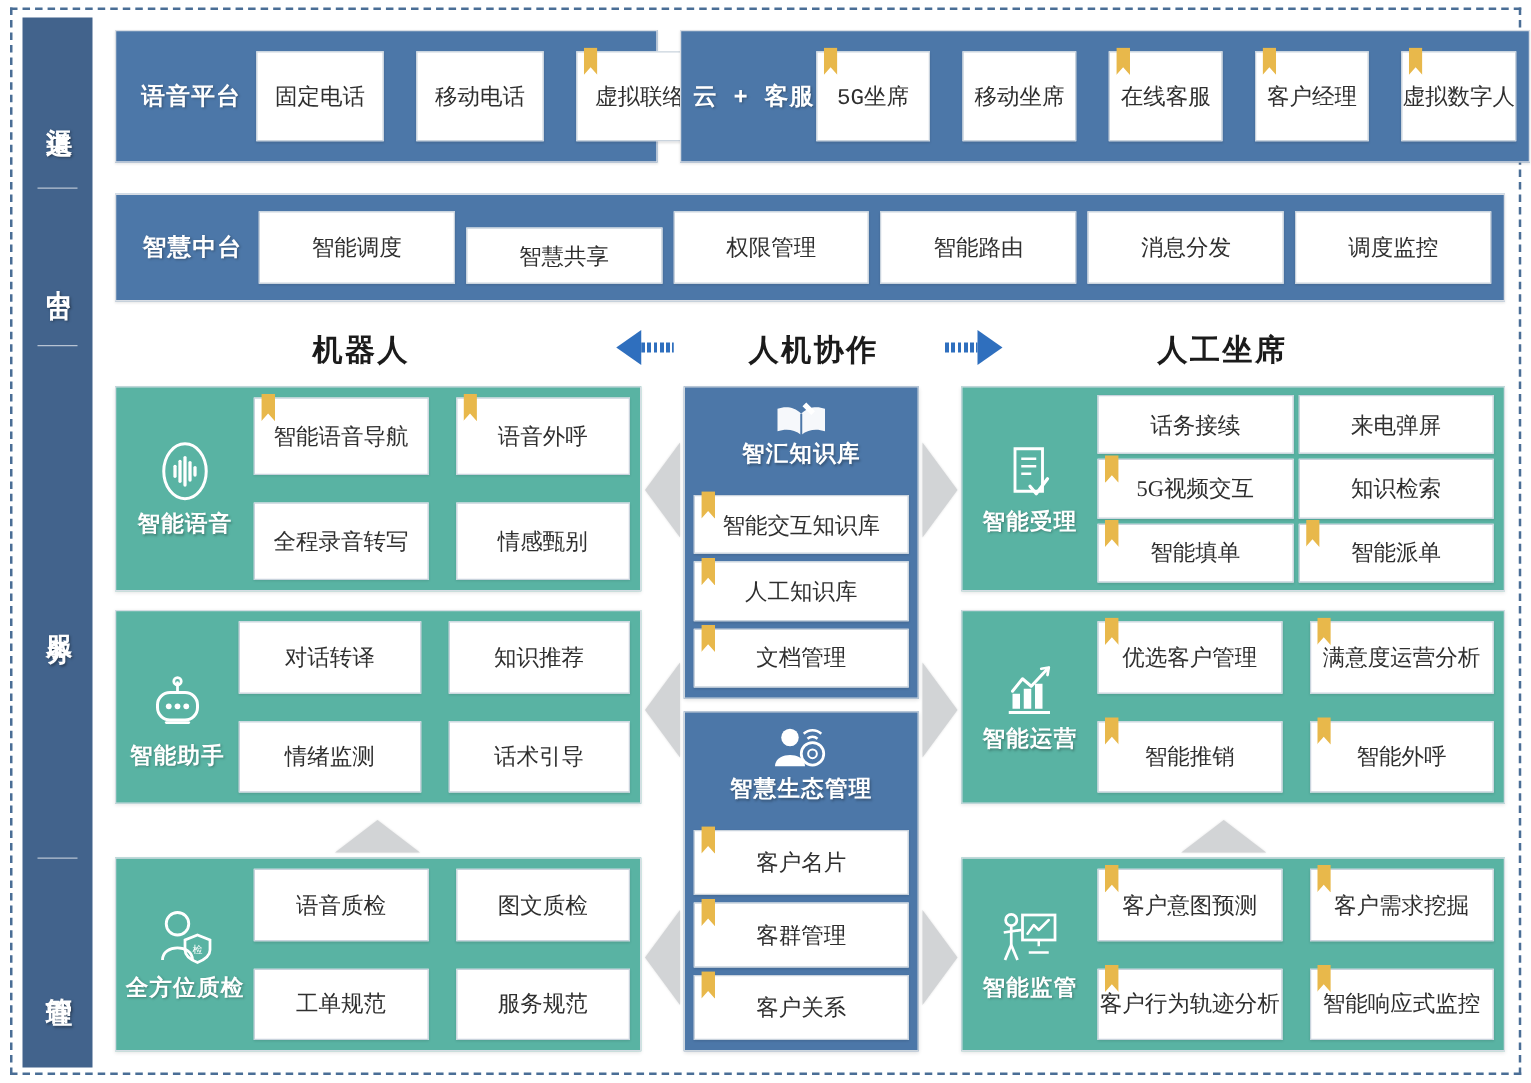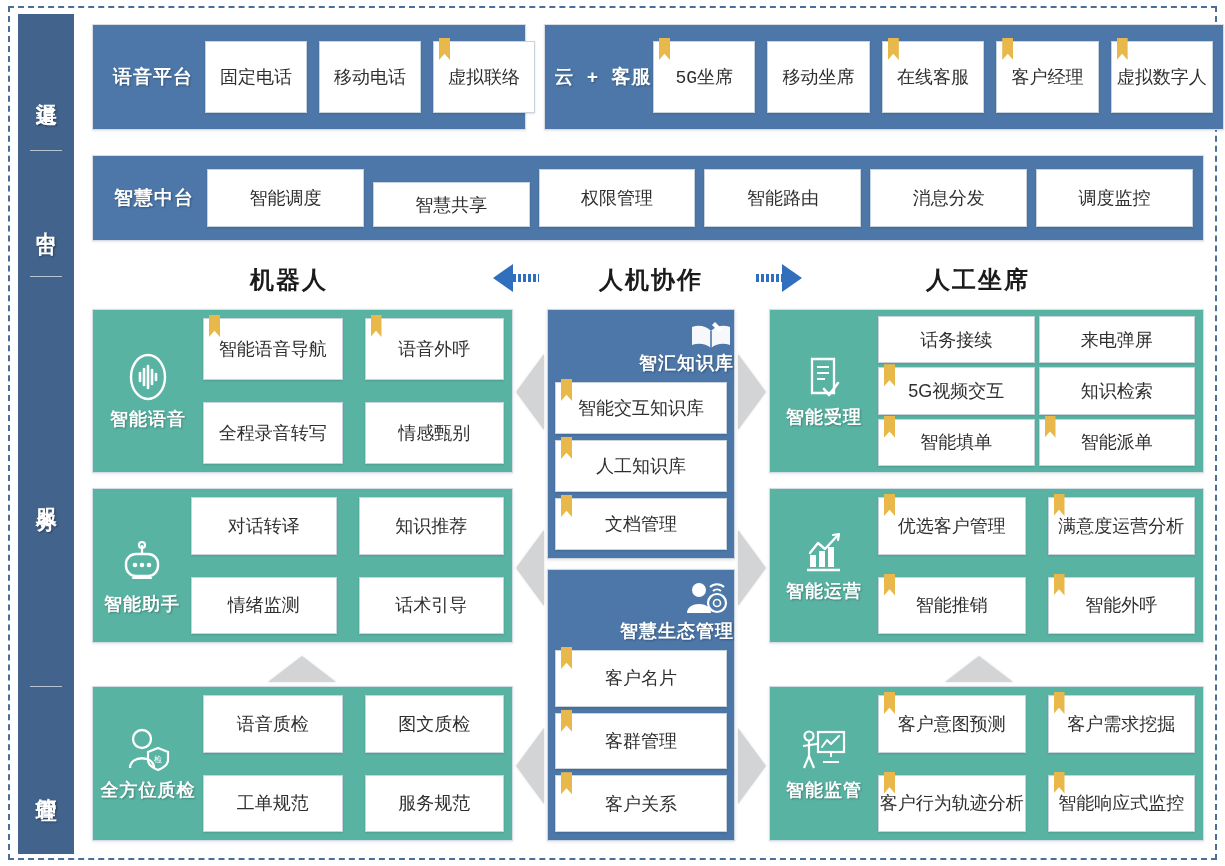--- a/index.html
+++ b/index.html
@@ -64,21 +64,21 @@
     font-weight: 700;
     letter-spacing: 1px;
     text-align: center;
     flex: 0 0 auto;
     text-shadow: 1px 1px 2px rgba(0,0,0,.30);
     white-space: nowrap;
   }
   .band-cells {
     display: flex;
     flex: 1 1 auto;
-    gap: 12px;
+    gap: 26px;
   }
   .cell {
     position: relative;
     background: #ffffff;
     border: 1px solid #c9d3dd;
     display: flex;
     align-items: center;
     justify-content: center;
     color: #2f2f2f;
     font-size: 18px;
@@ -147,36 +147,37 @@
     gap: 22px;
     padding: 8px 8px 8px 0;
   }
   .grid3r {
     flex: 1 1 auto;
     display: grid;
     grid-template-columns: 1fr 1fr;
     grid-template-rows: 1fr 1fr 1fr;
     gap: 4px;
     padding: 6px 8px 6px 0;
+    font-family: Liberation Serif, serif;
   }
   
   .cpanel {
     position: absolute;
     background: #4c77a8;
     border: 1px solid #cdd6de;
     display: flex;
     flex-direction: column;
     box-shadow: 0 1px 3px rgba(0,0,0,.12);
   }
   .cpanel-head {
     display: flex;
     flex-direction: column;
-    align-items: flex-end;
+    align-items: center;
     justify-content: center;
-    padding: 9px 0 7px;
+    padding: 9px 0 21px;
   }
   .cpanel-name {
     color: #fff;
     font-size: 18px;
     font-weight: 700;
     letter-spacing: 1px;
     text-shadow: 1px 1px 2px rgba(0,0,0,.3);
     white-space: nowrap;
   }
   .cpanel-items {

